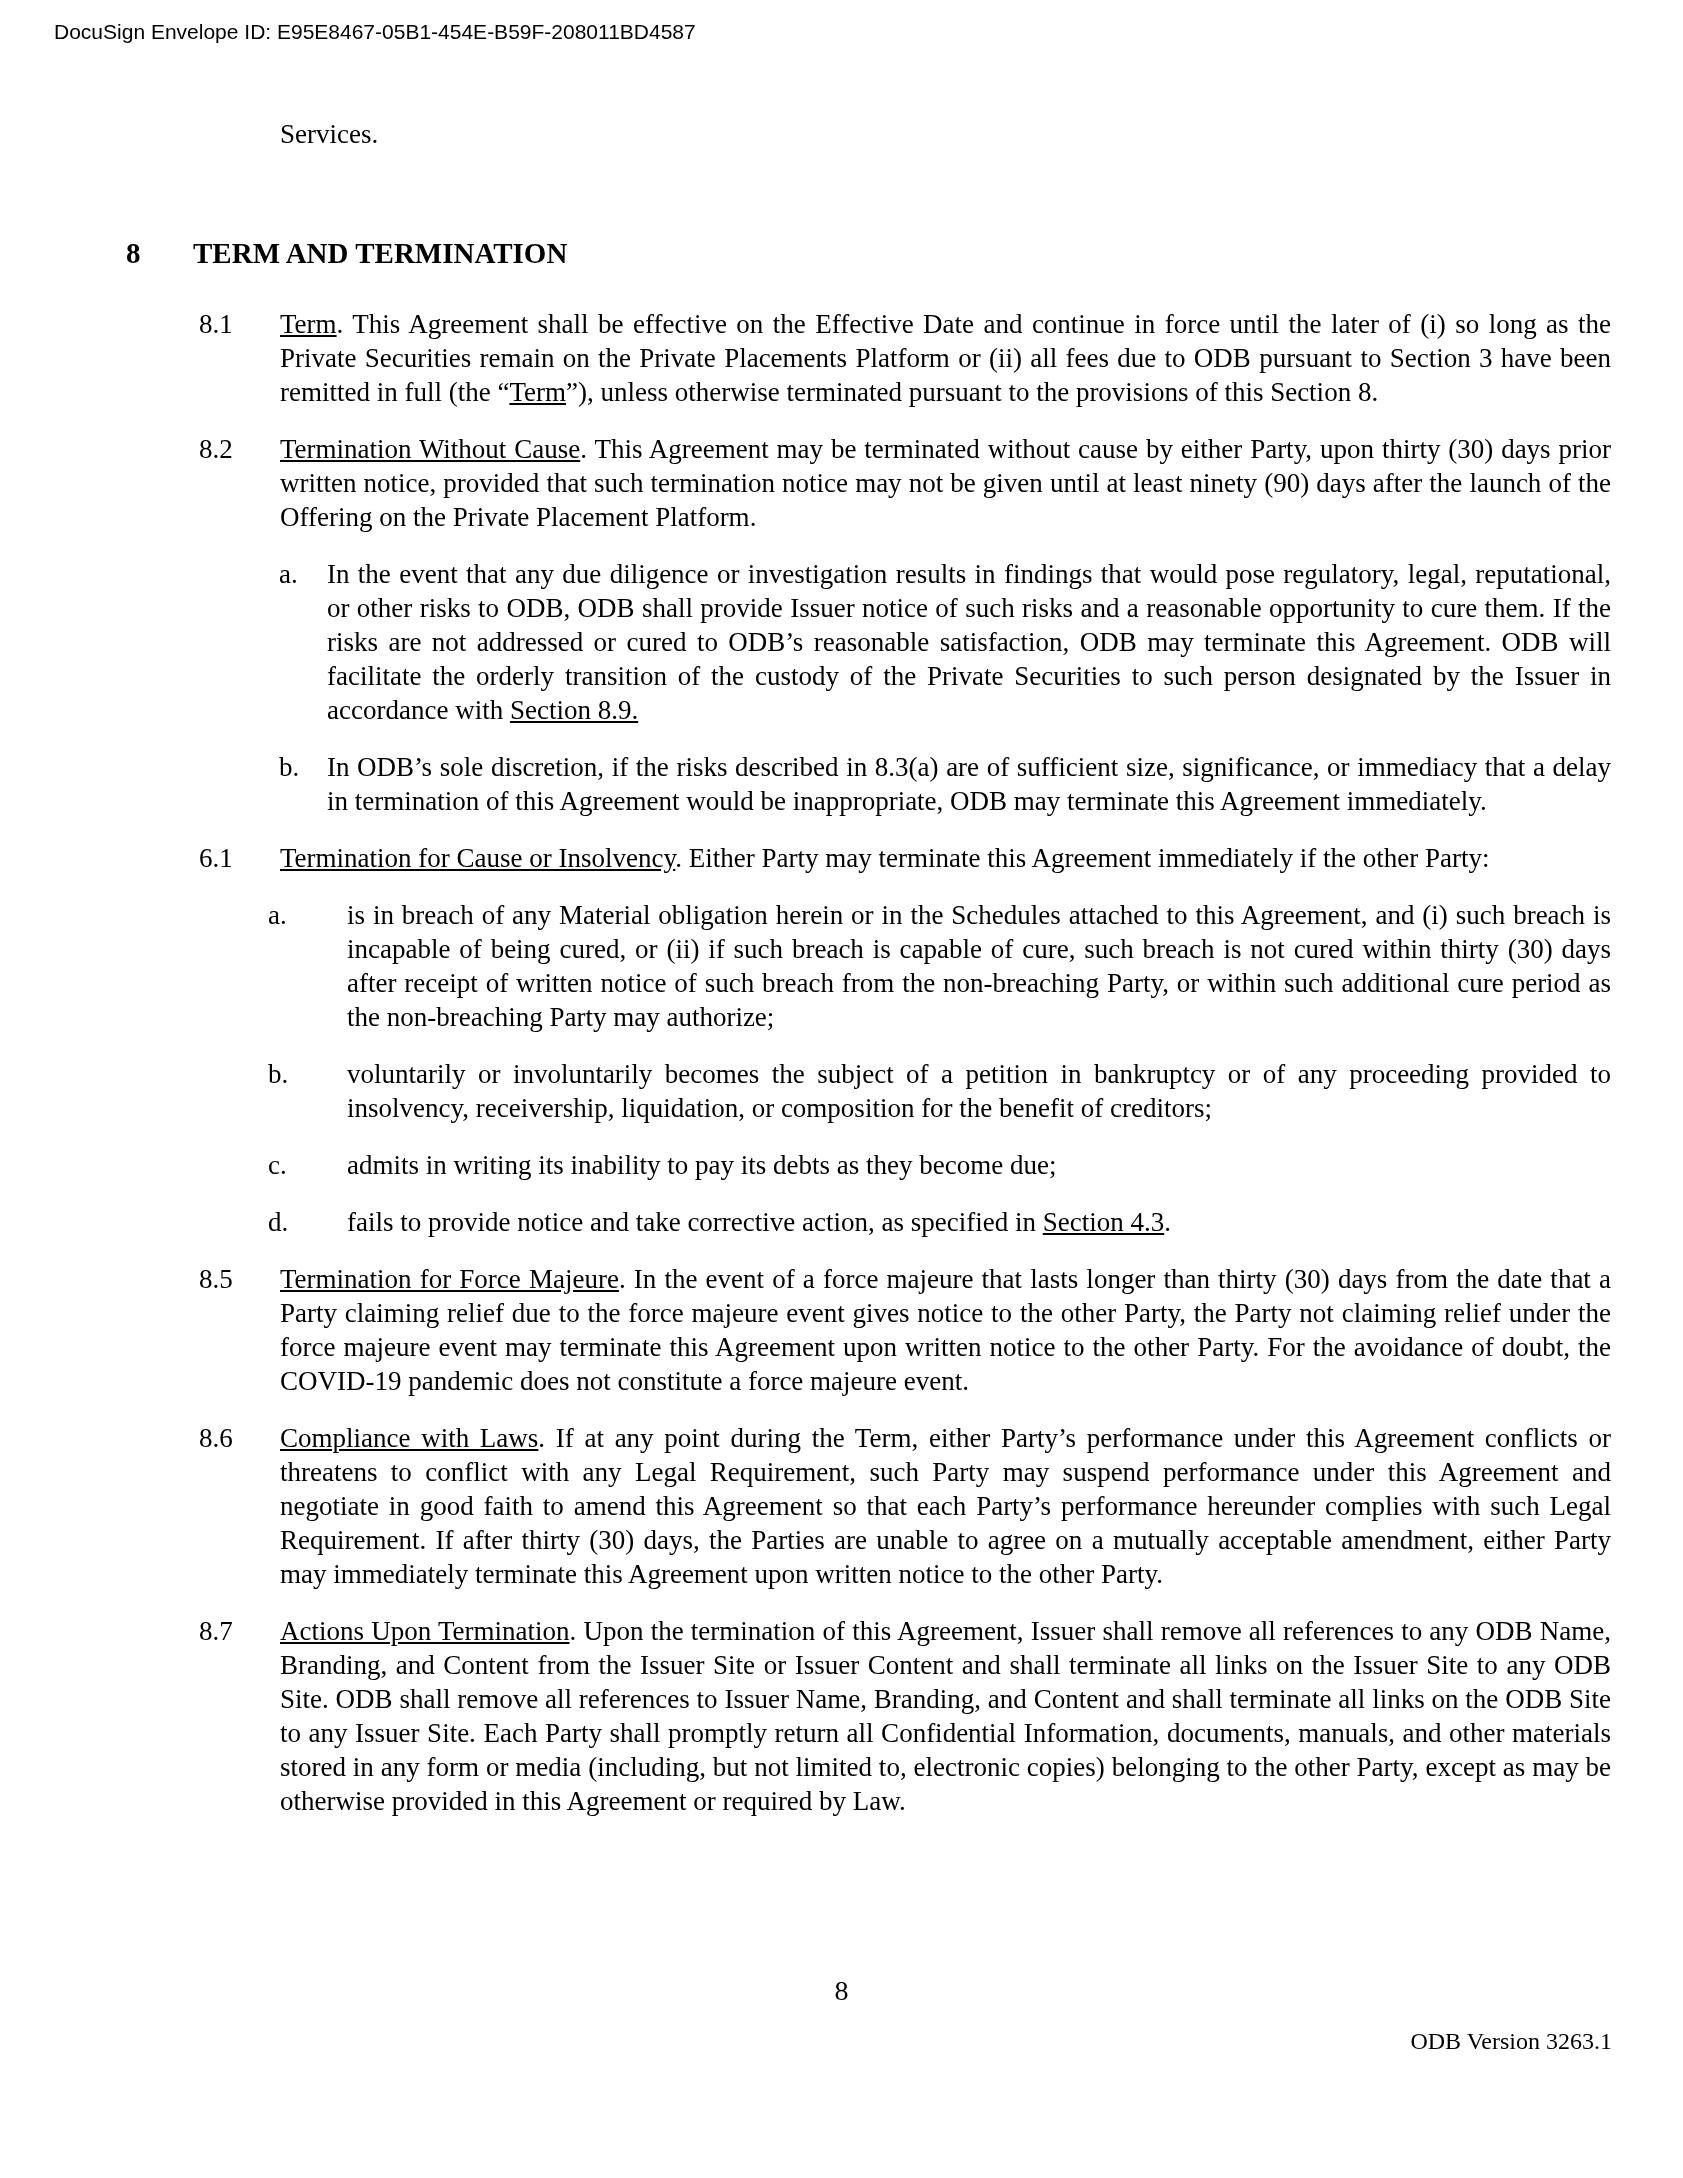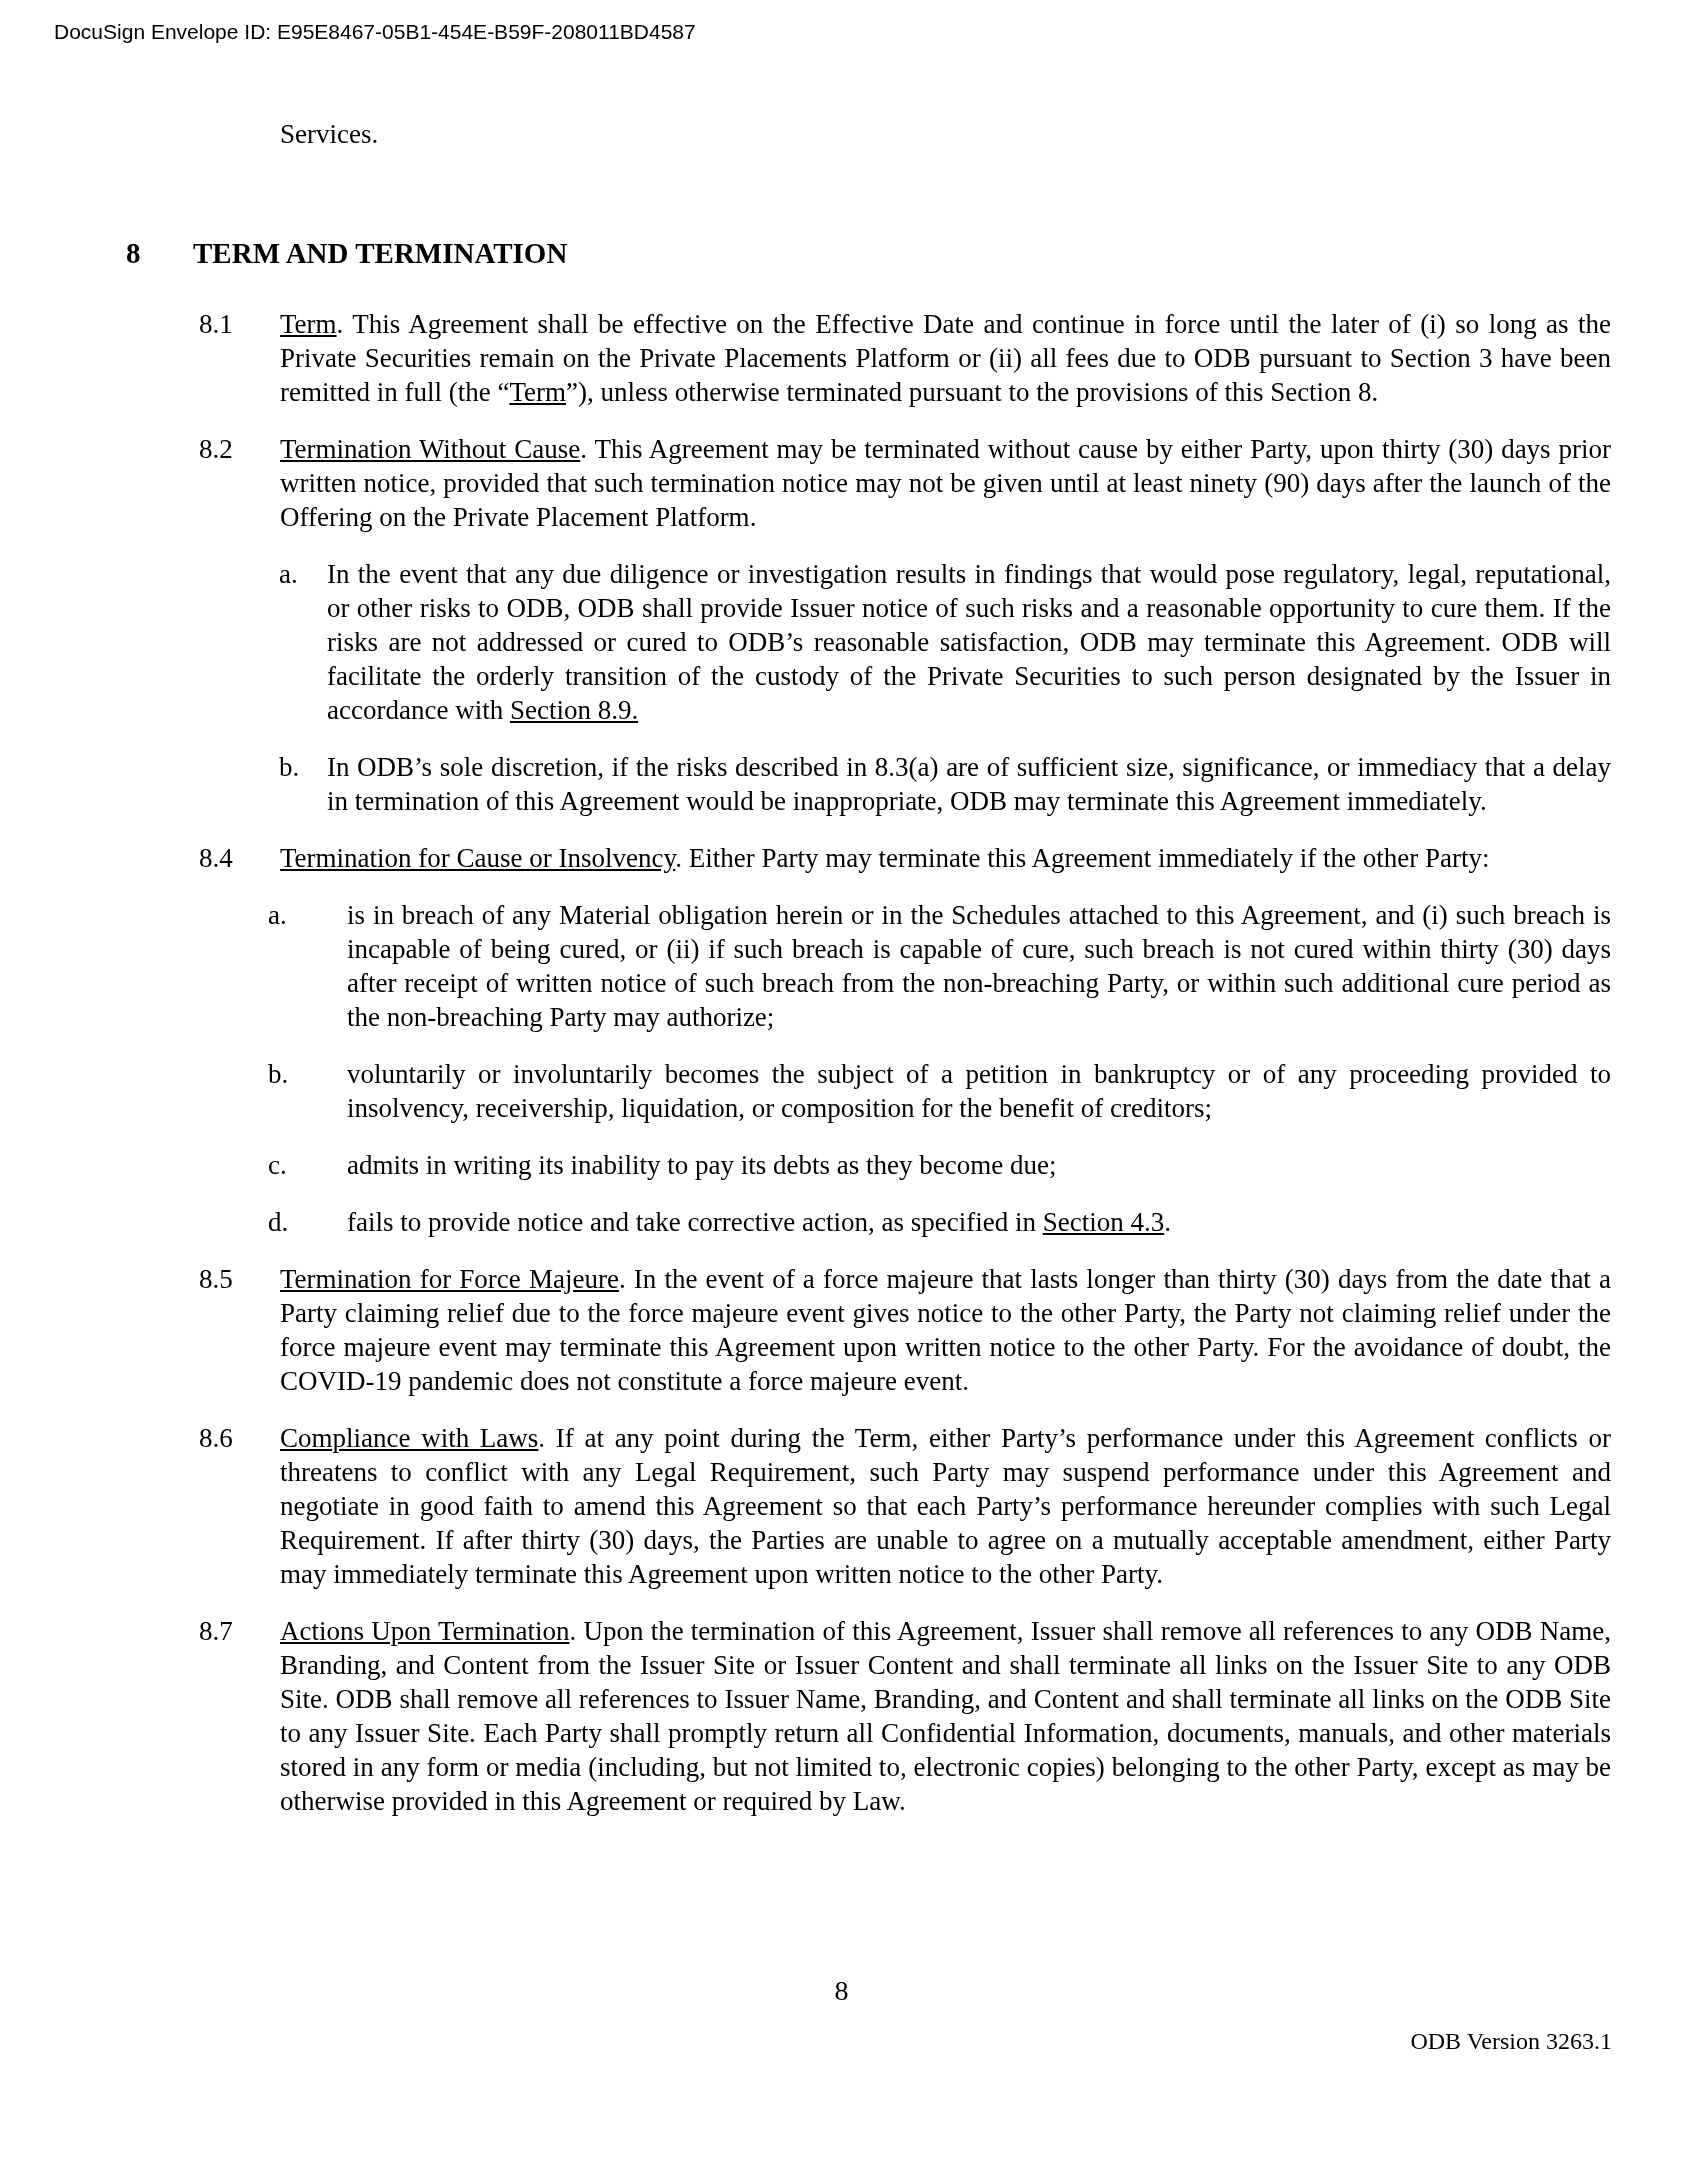--- a/index.html
+++ b/index.html
@@ -112,21 +112,21 @@
 
   <div class="section-heading">
     <span class="sec-num">8</span><span>TERM AND TERMINATION</span>
   </div>
 
   <div>
       <div class="para-item"><span class="num">8.1</span><span><span class="u">Term</span><span>. This Agreement shall be effective on the Effective Date and continue in force until the later of (i) so long as the Private Securities remain on the Private Placements Platform or (ii) all fees due to ODB pursuant to Section 3 have been remitted in full (the “</span><span class="u">Term</span><span>”), unless otherwise terminated pursuant to the provisions of this Section 8.</span></span></div>
       <div class="para-item"><span class="num">8.2</span><span><span class="u">Termination Without Cause</span><span>. This Agreement may be terminated without cause by either Party, upon thirty (30) days prior written notice, provided that such termination notice may not be given until at least ninety (90) days after the launch of the Offering on the Private Placement Platform.</span></span></div>
       <div class="sub-item sub-narrow"><span class="sub-label">a.</span><span><span>In the event that any due diligence or investigation results in findings that would pose regulatory, legal, reputational, or other risks to ODB, ODB shall provide Issuer notice of such risks and a reasonable opportunity to cure them. If the risks are not addressed or cured to ODB’s reasonable satisfaction, ODB may terminate this Agreement. ODB will facilitate the orderly transition of the custody of the Private Securities to such person designated by the Issuer in accordance with </span><span class="u">Section 8.9.</span></span></div>
       <div class="sub-item sub-narrow"><span class="sub-label">b.</span><span><span>In ODB’s sole discretion, if the risks described in 8.3(a) are of sufficient size, significance, or immediacy that a delay in termination of this Agreement would be inappropriate, ODB may terminate this Agreement immediately.</span></span></div>
-      <div class="para-item"><span class="num">8.4</span><span><span class="u">Termination for Cause or Insolvency</span><span>. Either Party may terminate this Agreement immediately if the other Party:</span></span></div>
+      <div class="para-item"><span class="num">6.1</span><span><span class="u">Termination for Cause or Insolvency</span><span>. Either Party may terminate this Agreement immediately if the other Party:</span></span></div>
       <div class="sub-item sub-wide"><span class="sub-label">a.</span><span><span>is in breach of any Material obligation herein or in the Schedules attached to this Agreement, and (i) such breach is incapable of being cured, or (ii) if such breach is capable of cure, such breach is not cured within thirty (30) days after receipt of written notice of such breach from the non-breaching Party, or within such additional cure period as the non-breaching Party may authorize;</span></span></div>
       <div class="sub-item sub-wide"><span class="sub-label">b.</span><span><span>voluntarily or involuntarily becomes the subject of a petition in bankruptcy or of any proceeding provided to insolvency, receivership, liquidation, or composition for the benefit of creditors;</span></span></div>
       <div class="sub-item sub-wide"><span class="sub-label">c.</span><span><span>admits in writing its inability to pay its debts as they become due;</span></span></div>
       <div class="sub-item sub-wide"><span class="sub-label">d.</span><span><span>fails to provide notice and take corrective action, as specified in </span><span class="u">Section 4.3</span><span>.</span></span></div>
       <div class="para-item"><span class="num">8.5</span><span><span class="u">Termination for Force Majeure</span><span>.  In the event of a force majeure that lasts longer than thirty (30) days from the date that a Party claiming relief due to the force majeure event gives notice to the other Party, the Party not claiming relief under the force majeure event may terminate this Agreement upon written notice to the other Party. For the avoidance of doubt, the COVID-19 pandemic does not constitute a force majeure event.</span></span></div>
       <div class="para-item"><span class="num">8.6</span><span><span class="u">Compliance with Laws</span><span>. If at any point during the Term, either Party’s performance under this Agreement conflicts or threatens to conflict with any Legal Requirement, such Party may suspend performance under this Agreement and negotiate in good faith to amend this Agreement so that each Party’s performance hereunder complies with such Legal Requirement. If after thirty (30) days, the Parties are unable to agree on a mutually acceptable amendment, either Party may immediately terminate this Agreement upon written notice to the other Party.</span></span></div>
       <div class="para-item"><span class="num">8.7</span><span><span class="u">Actions Upon Termination</span><span>. Upon the termination of this Agreement, Issuer shall remove all references to any ODB Name, Branding, and Content from the Issuer Site or Issuer Content and shall terminate all links on the Issuer Site to any ODB Site. ODB shall remove all references to Issuer Name, Branding, and Content and shall terminate all links on the ODB Site to any Issuer Site. Each Party shall promptly return all Confidential Information, documents, manuals, and other materials stored in any form or media (including, but not limited to, electronic copies) belonging to the other Party, except as may be otherwise provided in this Agreement or required by Law.</span></span></div>
     </div>
 
 </div>

